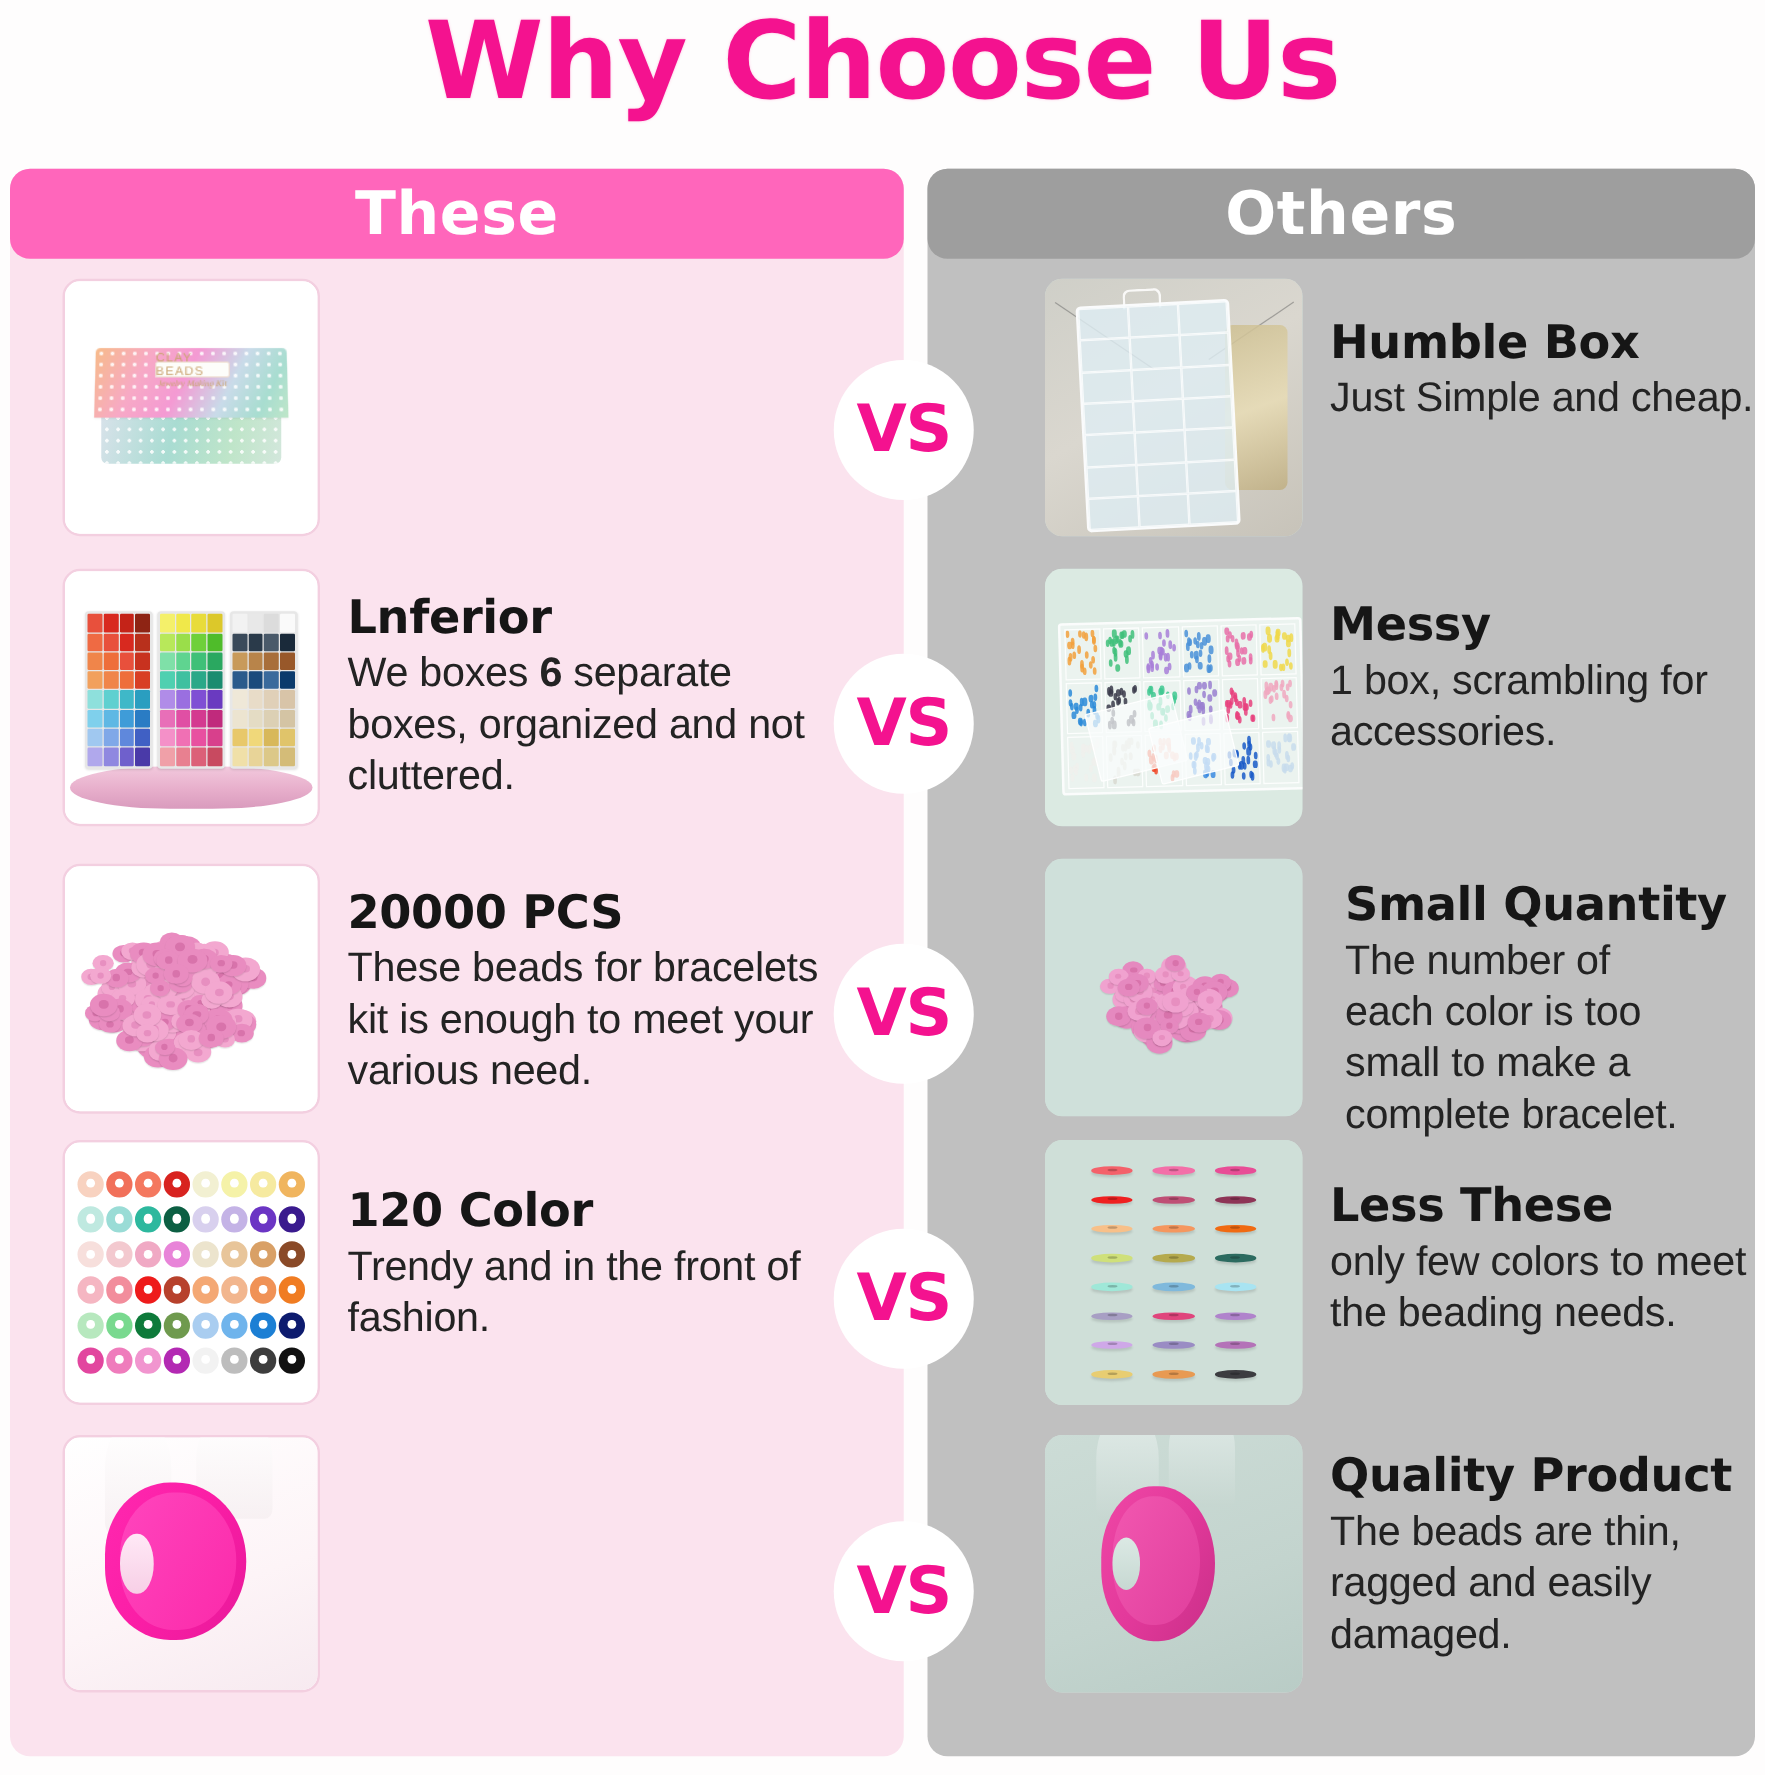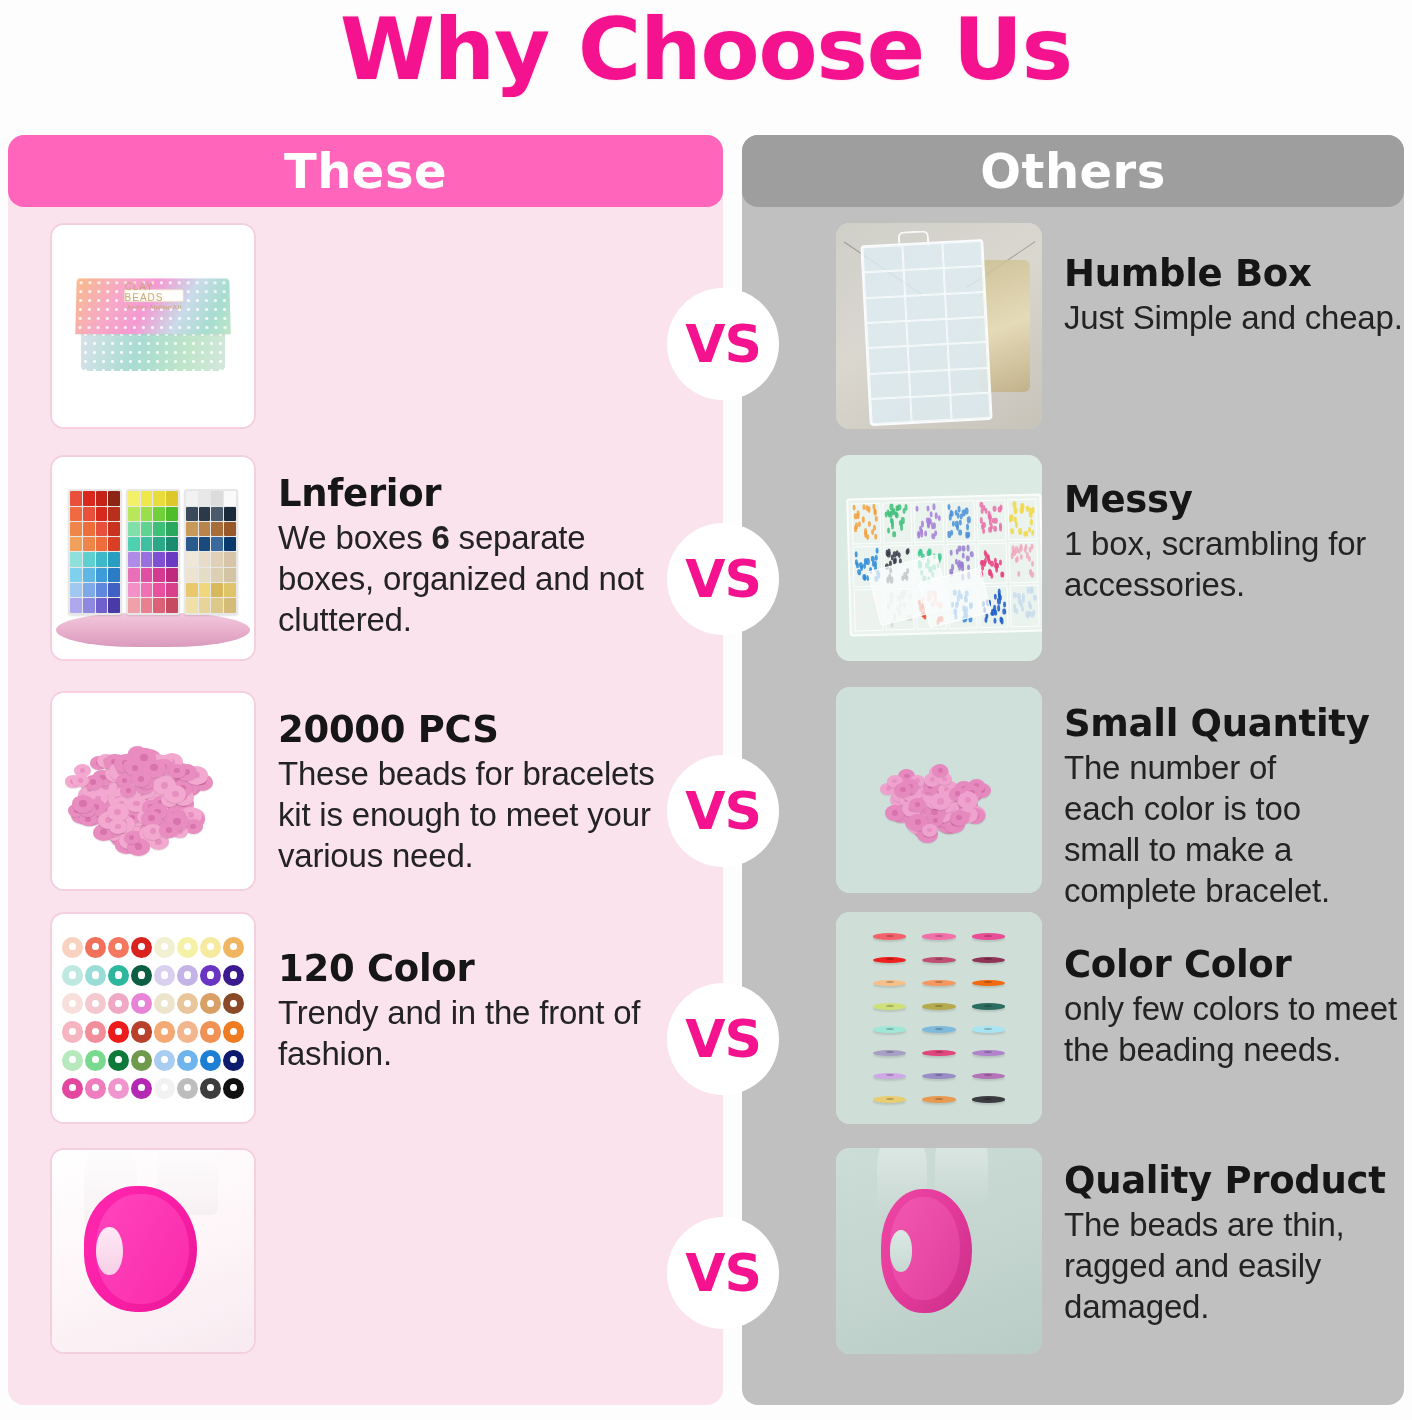--- a/index.html
+++ b/index.html
@@ -1569,21 +1569,21 @@
             <div class="mb-bag" style="left:18%;top:52%;width:34%;height:26%;"></div>
             <div class="mb-bag" style="left:42%;top:58%;width:30%;height:22%;"></div>
           </div>
         </div>
         <div class="txt" style="padding-top:26px;">
           <div class="h">Messy</div>
           <div class="p" style="max-width:370px;"><span>1 box, scrambling for accessories.</span><b></b><span></span></div>
         </div>
       </div>
 
-      <div class="row row-others" style="height:225px;">
+      <div class="row row-others" style="height:225px;gap:12px;">
         <div class="thumb thumb-others" style="width:206px;height:206px;margin-top:2px;">
           <div class="pile-scene pile-others" id="pile-others">
               <div class="bead-dot" style="left: 44%; top: 52%; width: 6.97%; height: 5.7154%; background: rgb(229, 137, 191); box-shadow: rgba(0, 0, 0, 0.1) 0px 1px 1px; border: 0px;">
                 <div style="position: absolute; left: 34%; top: 30%; width: 32%; height: 36%; border-radius: 50%; background: rgb(216, 115, 171);"></div>
               </div>
               <div class="bead-dot" style="left: 36.1143%; top: 45.7586%; width: 10.7324%; height: 8.80053%; background: rgb(229, 137, 191); box-shadow: rgba(0, 0, 0, 0.1) 0px 1px 1px; border: 0px;">
                 <div style="position: absolute; left: 34%; top: 30%; width: 32%; height: 36%; border-radius: 50%; background: rgb(216, 115, 171);"></div>
               </div>
               <div class="bead-dot" style="left: 53.0313%; top: 55.3574%; width: 9.53954%; height: 7.82243%; background: rgb(229, 137, 191); box-shadow: rgba(0, 0, 0, 0.1) 0px 1px 1px; border: 0px;">
                 <div style="position: absolute; left: 34%; top: 30%; width: 32%; height: 36%; border-radius: 50%; background: rgb(216, 115, 171);"></div>
@@ -1867,21 +1867,21 @@
                 <div class="lc-disc" style="background: rgb(207, 168, 232);"></div>
                 <div class="lc-disc" style="background: rgb(154, 140, 196);"></div>
                 <div class="lc-disc" style="background: rgb(180, 114, 184);"></div>
                 <div class="lc-disc" style="background: rgb(232, 205, 114);"></div>
                 <div class="lc-disc" style="background: rgb(232, 154, 82);"></div>
                 <div class="lc-disc" style="background: rgb(60, 60, 64);"></div>
               </div>
             </div>
         </div>
         <div class="txt" style="padding-top:34px;">
-          <div class="h">Color Color</div>
+          <div class="h">Less These</div>
           <div class="p" style="max-width:350px;"><span>only few colors to meet the beading needs.</span><b></b><span></span></div>
         </div>
       </div>
 
       <div class="row row-others" style="height:240px;">
         <div class="thumb thumb-others" style="width:206px;height:206px;margin-top:8px;">
           <div class="macro-scene macro-others">
             <div class="finger finger-g" style="left:20%;top:-8%;width:24%;height:42%;"></div>
             <div class="finger finger-g" style="left:48%;top:-10%;width:26%;height:38%;"></div>
             <div class="macro-bead" style="left:22%;top:20%;width:44%;height:60%;background:linear-gradient(120deg,#ef47a6 0%,#e3399b 50%,#c92f88 100%);"></div>

